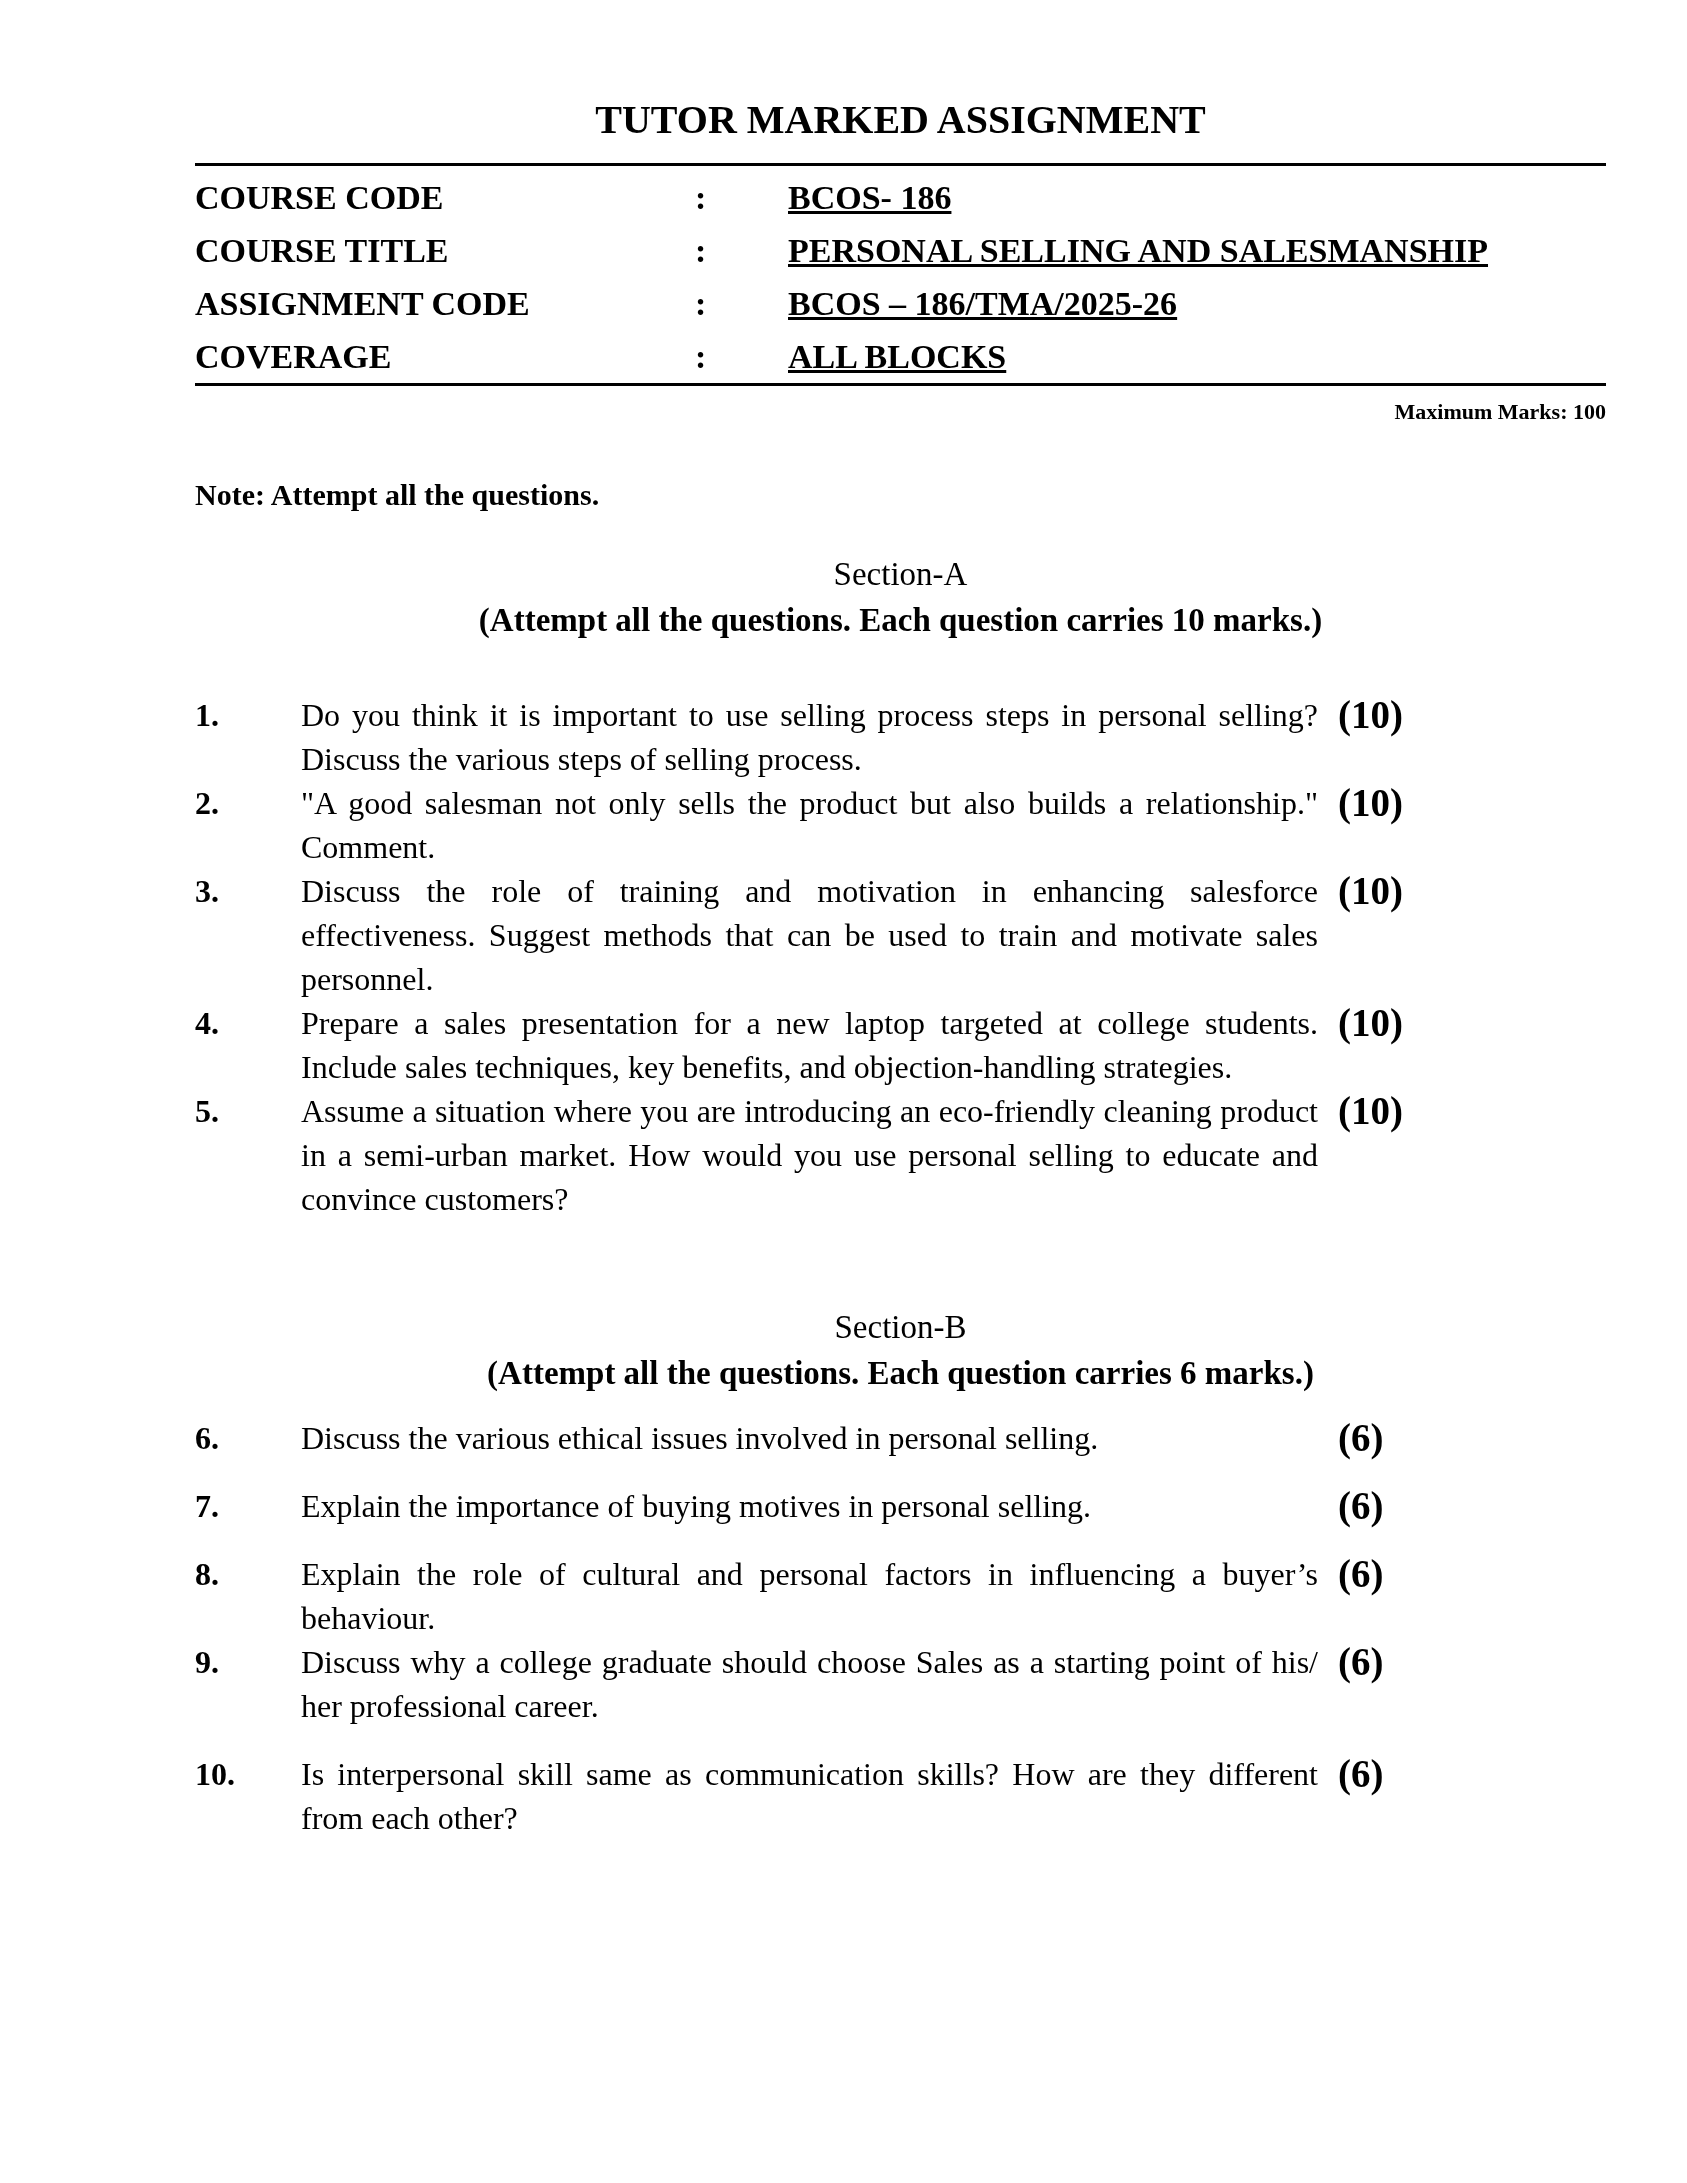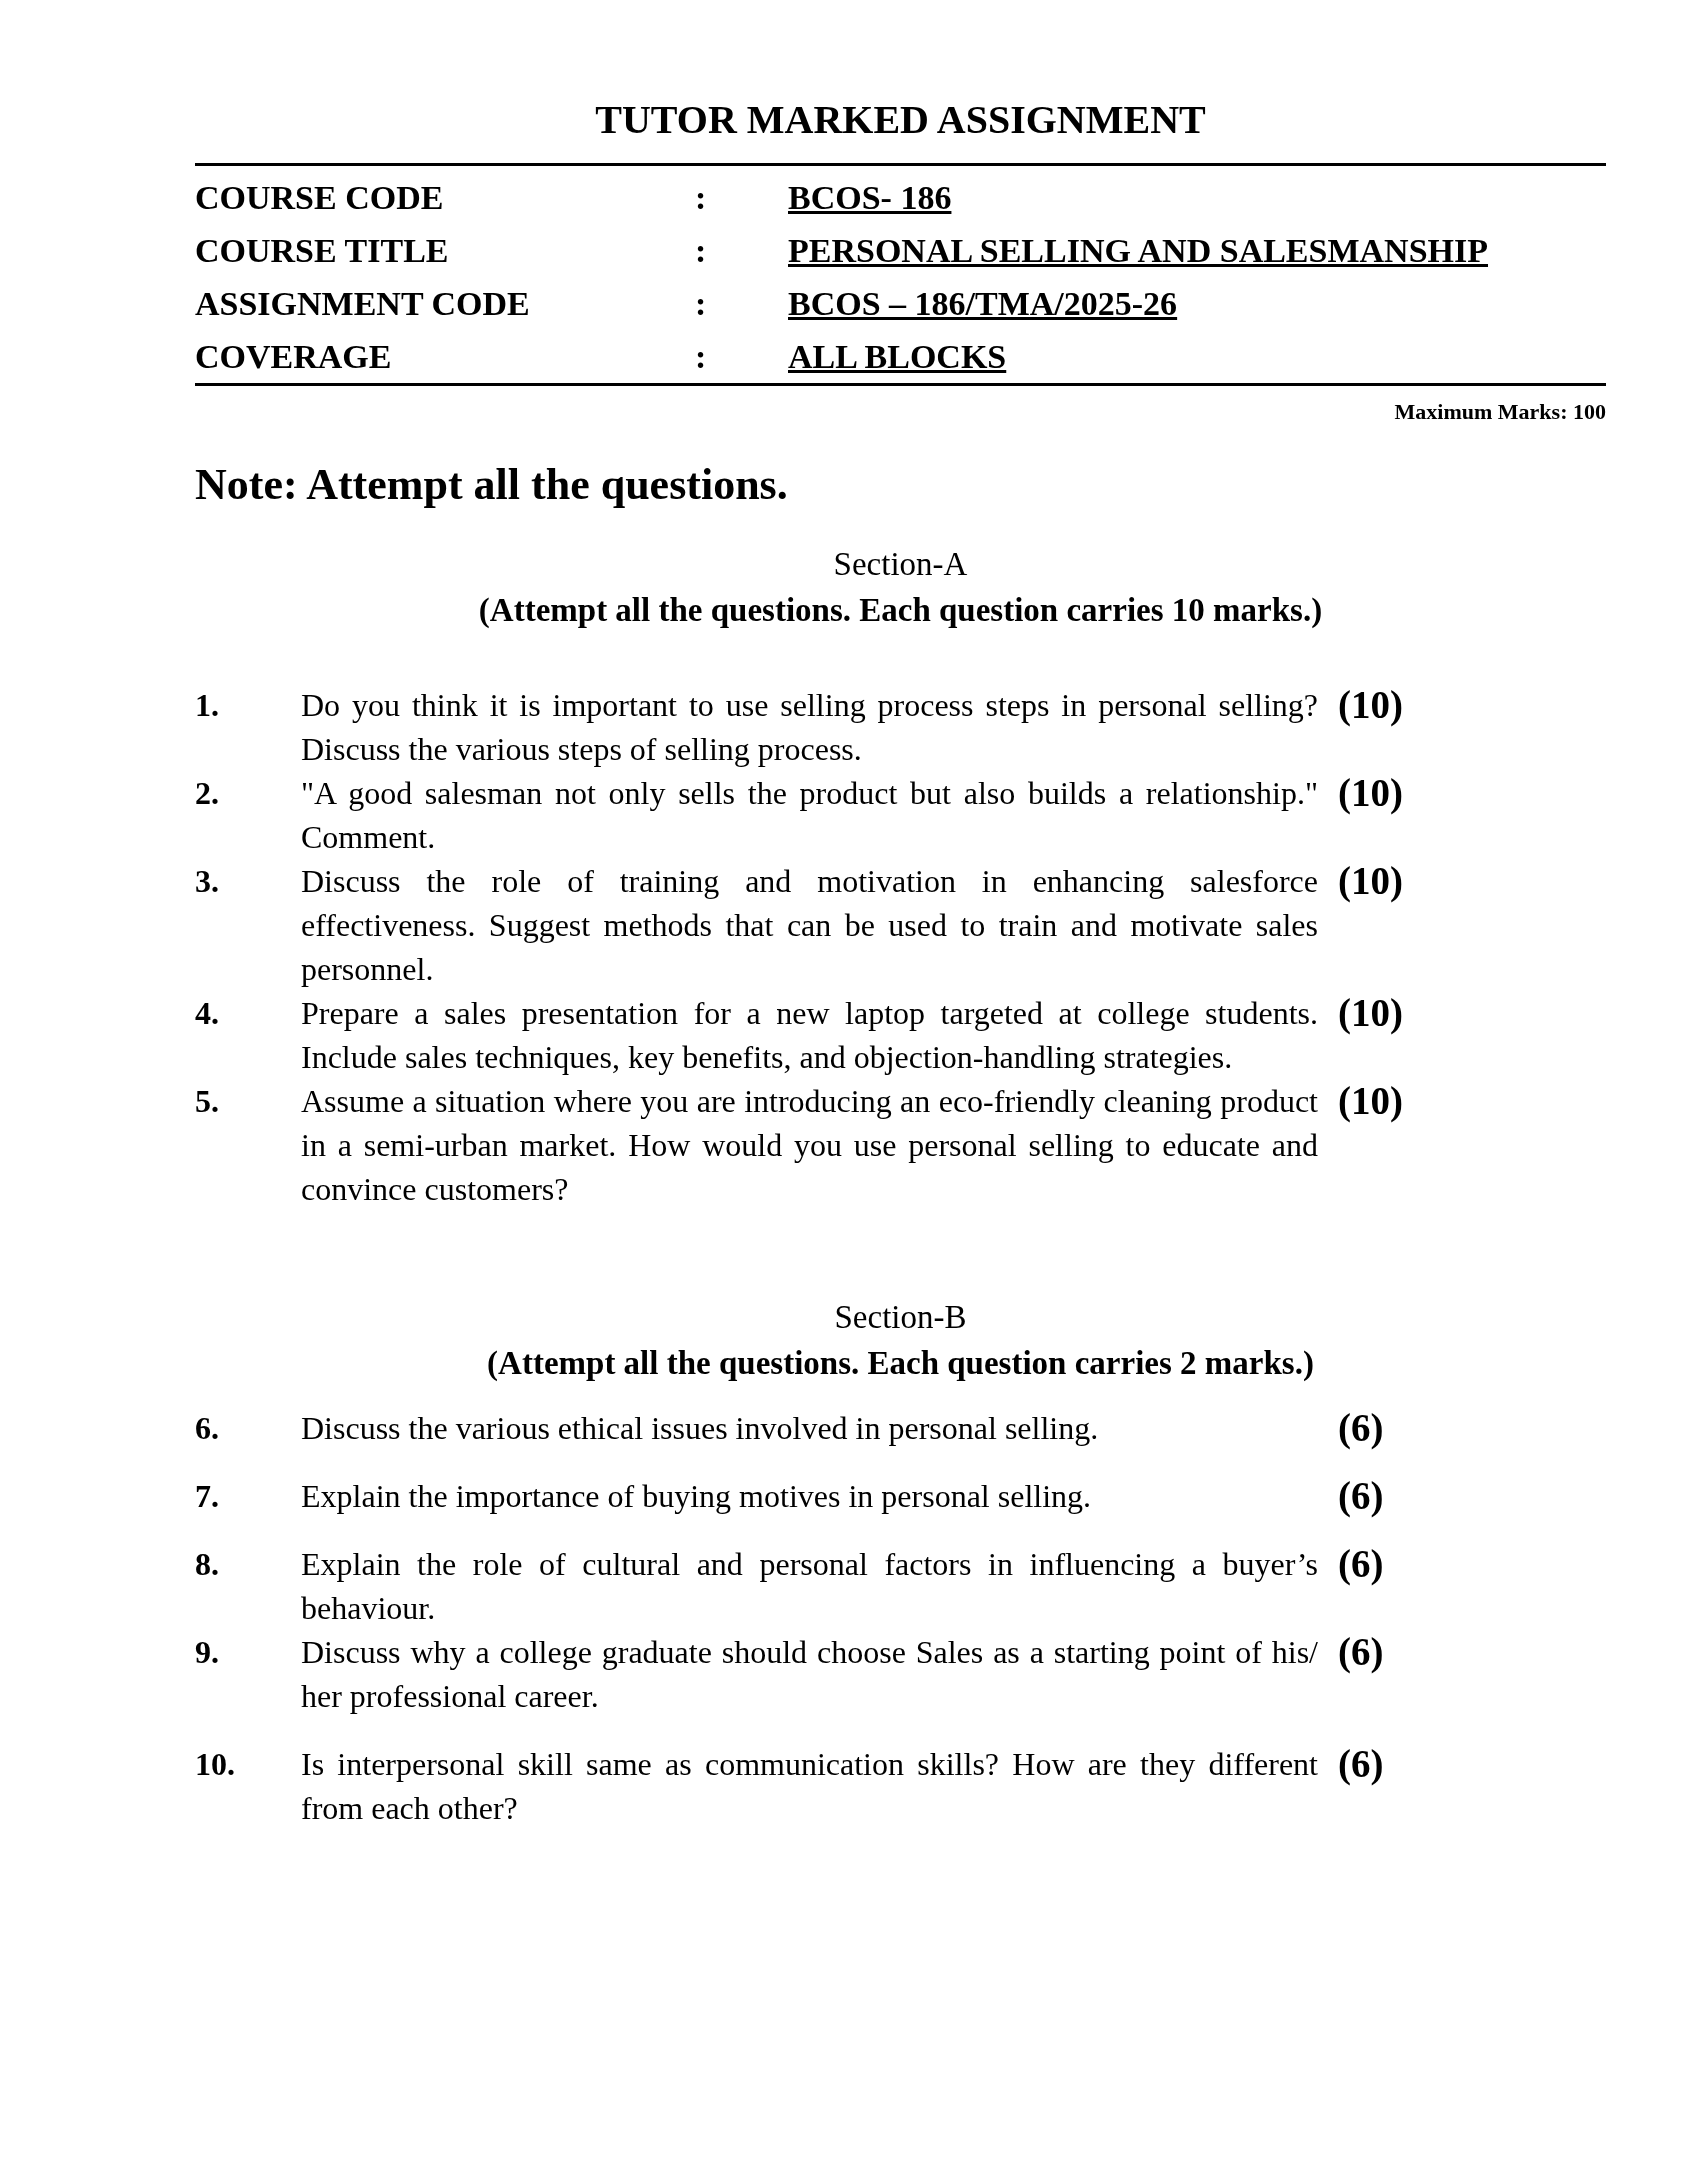--- a/index.html
+++ b/index.html
@@ -38,23 +38,23 @@
   }
   .hrow .value { white-space: nowrap; text-decoration: underline; }
   .max-marks {
     margin-top: 5.3px;
     text-align: right;
     font-weight: bold;
     font-size: 22px;
     line-height: 40px;
   }
   .note {
-    margin-top: 33px;
+    margin-top: 43px;
     font-weight: bold;
-    font-size: 44px;
+    font-size: 30px;
     line-height: 40px;
   }
   .sec-head {
     text-align: center;
     font-weight: normal;
     font-size: 33px;
     line-height: 46px;
   }
   .sec-head.first { margin-top: 36px; }
   .sec-head.second { margin-top: 83px; }
@@ -149,21 +149,21 @@
       <span class="q-marks">(10)</span>
     </div>
     <div class="q">
       <span class="q-num">5.</span>
       <span class="q-text">Assume a situation where you are introducing an eco-friendly cleaning product in a semi-urban market. How would you use personal selling to educate and convince customers?</span>
       <span class="q-marks">(10)</span>
     </div>
   </div>
 
   <div class="sec-head second">Section-B</div>
-  <div class="sec-sub">(Attempt all the questions. Each question carries 2 marks.)</div>
+  <div class="sec-sub">(Attempt all the questions. Each question carries 6 marks.)</div>
 
   <div class="qlist b">
     <div class="q gap-after">
       <span class="q-num">6.</span>
       <span class="q-text">Discuss the various ethical issues involved in personal selling.</span>
       <span class="q-marks">(6)</span>
     </div>
     <div class="q gap-after">
       <span class="q-num">7.</span>
       <span class="q-text">Explain the importance of buying motives in personal selling.</span>

